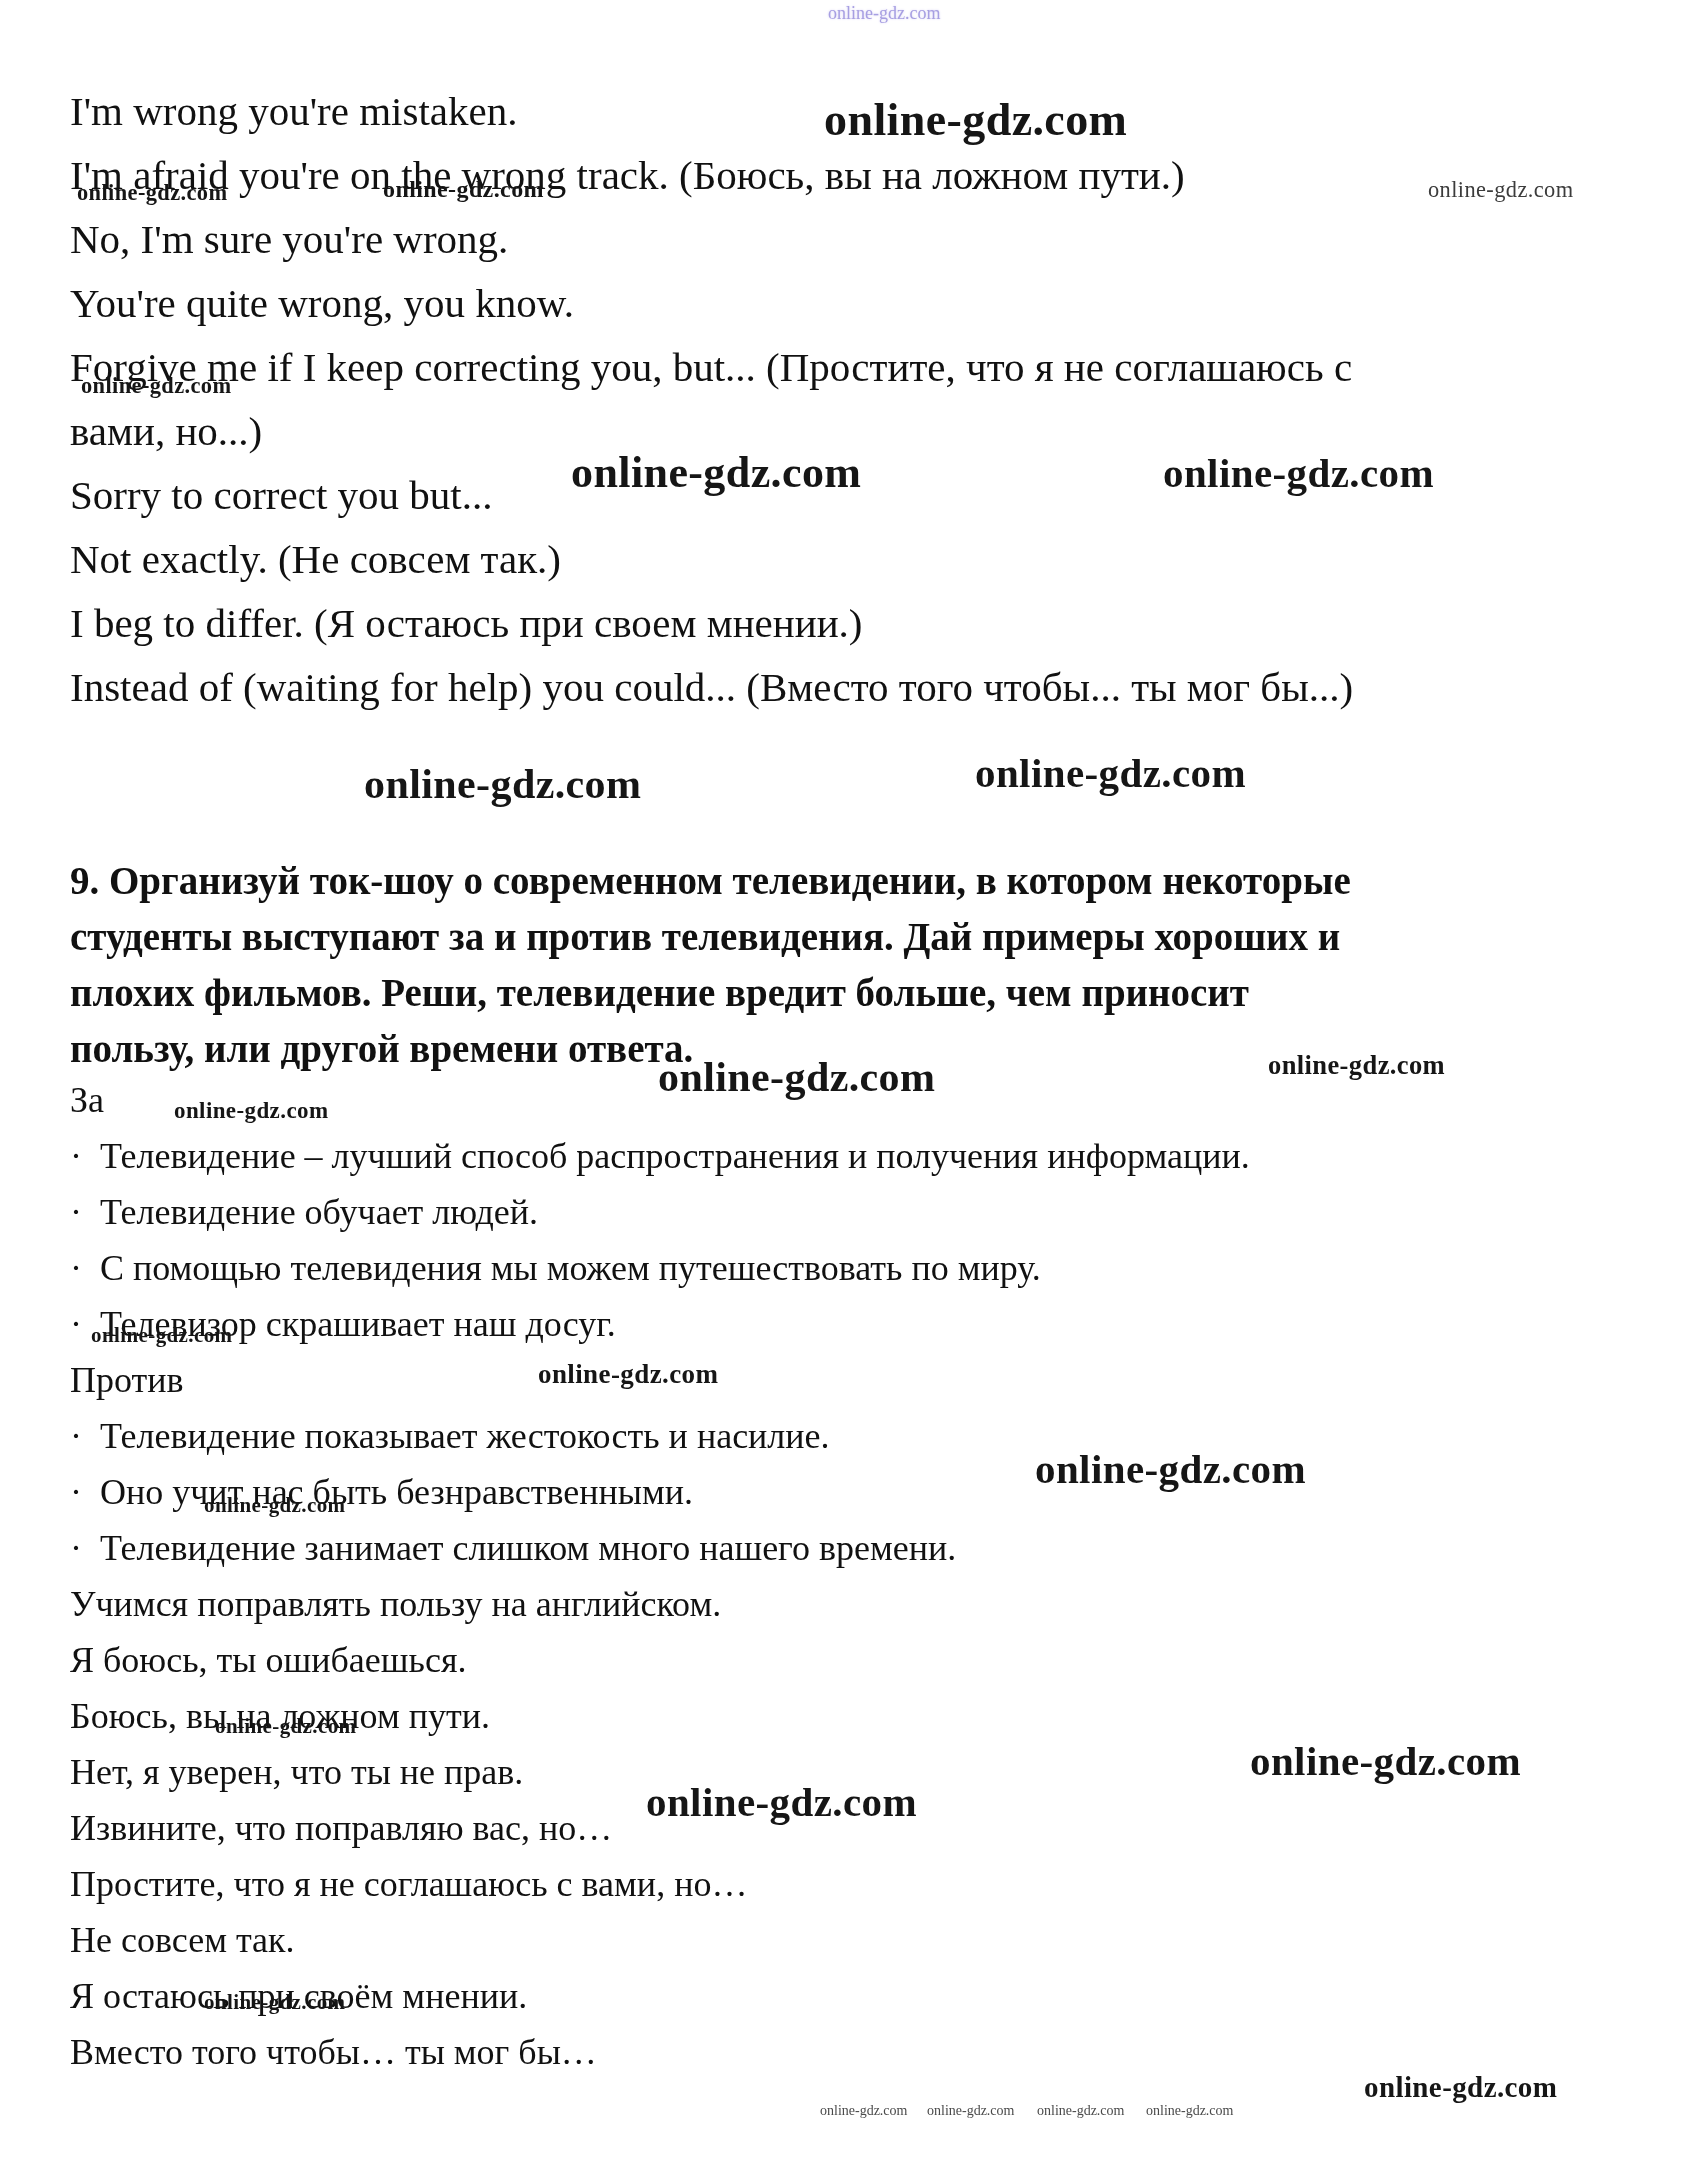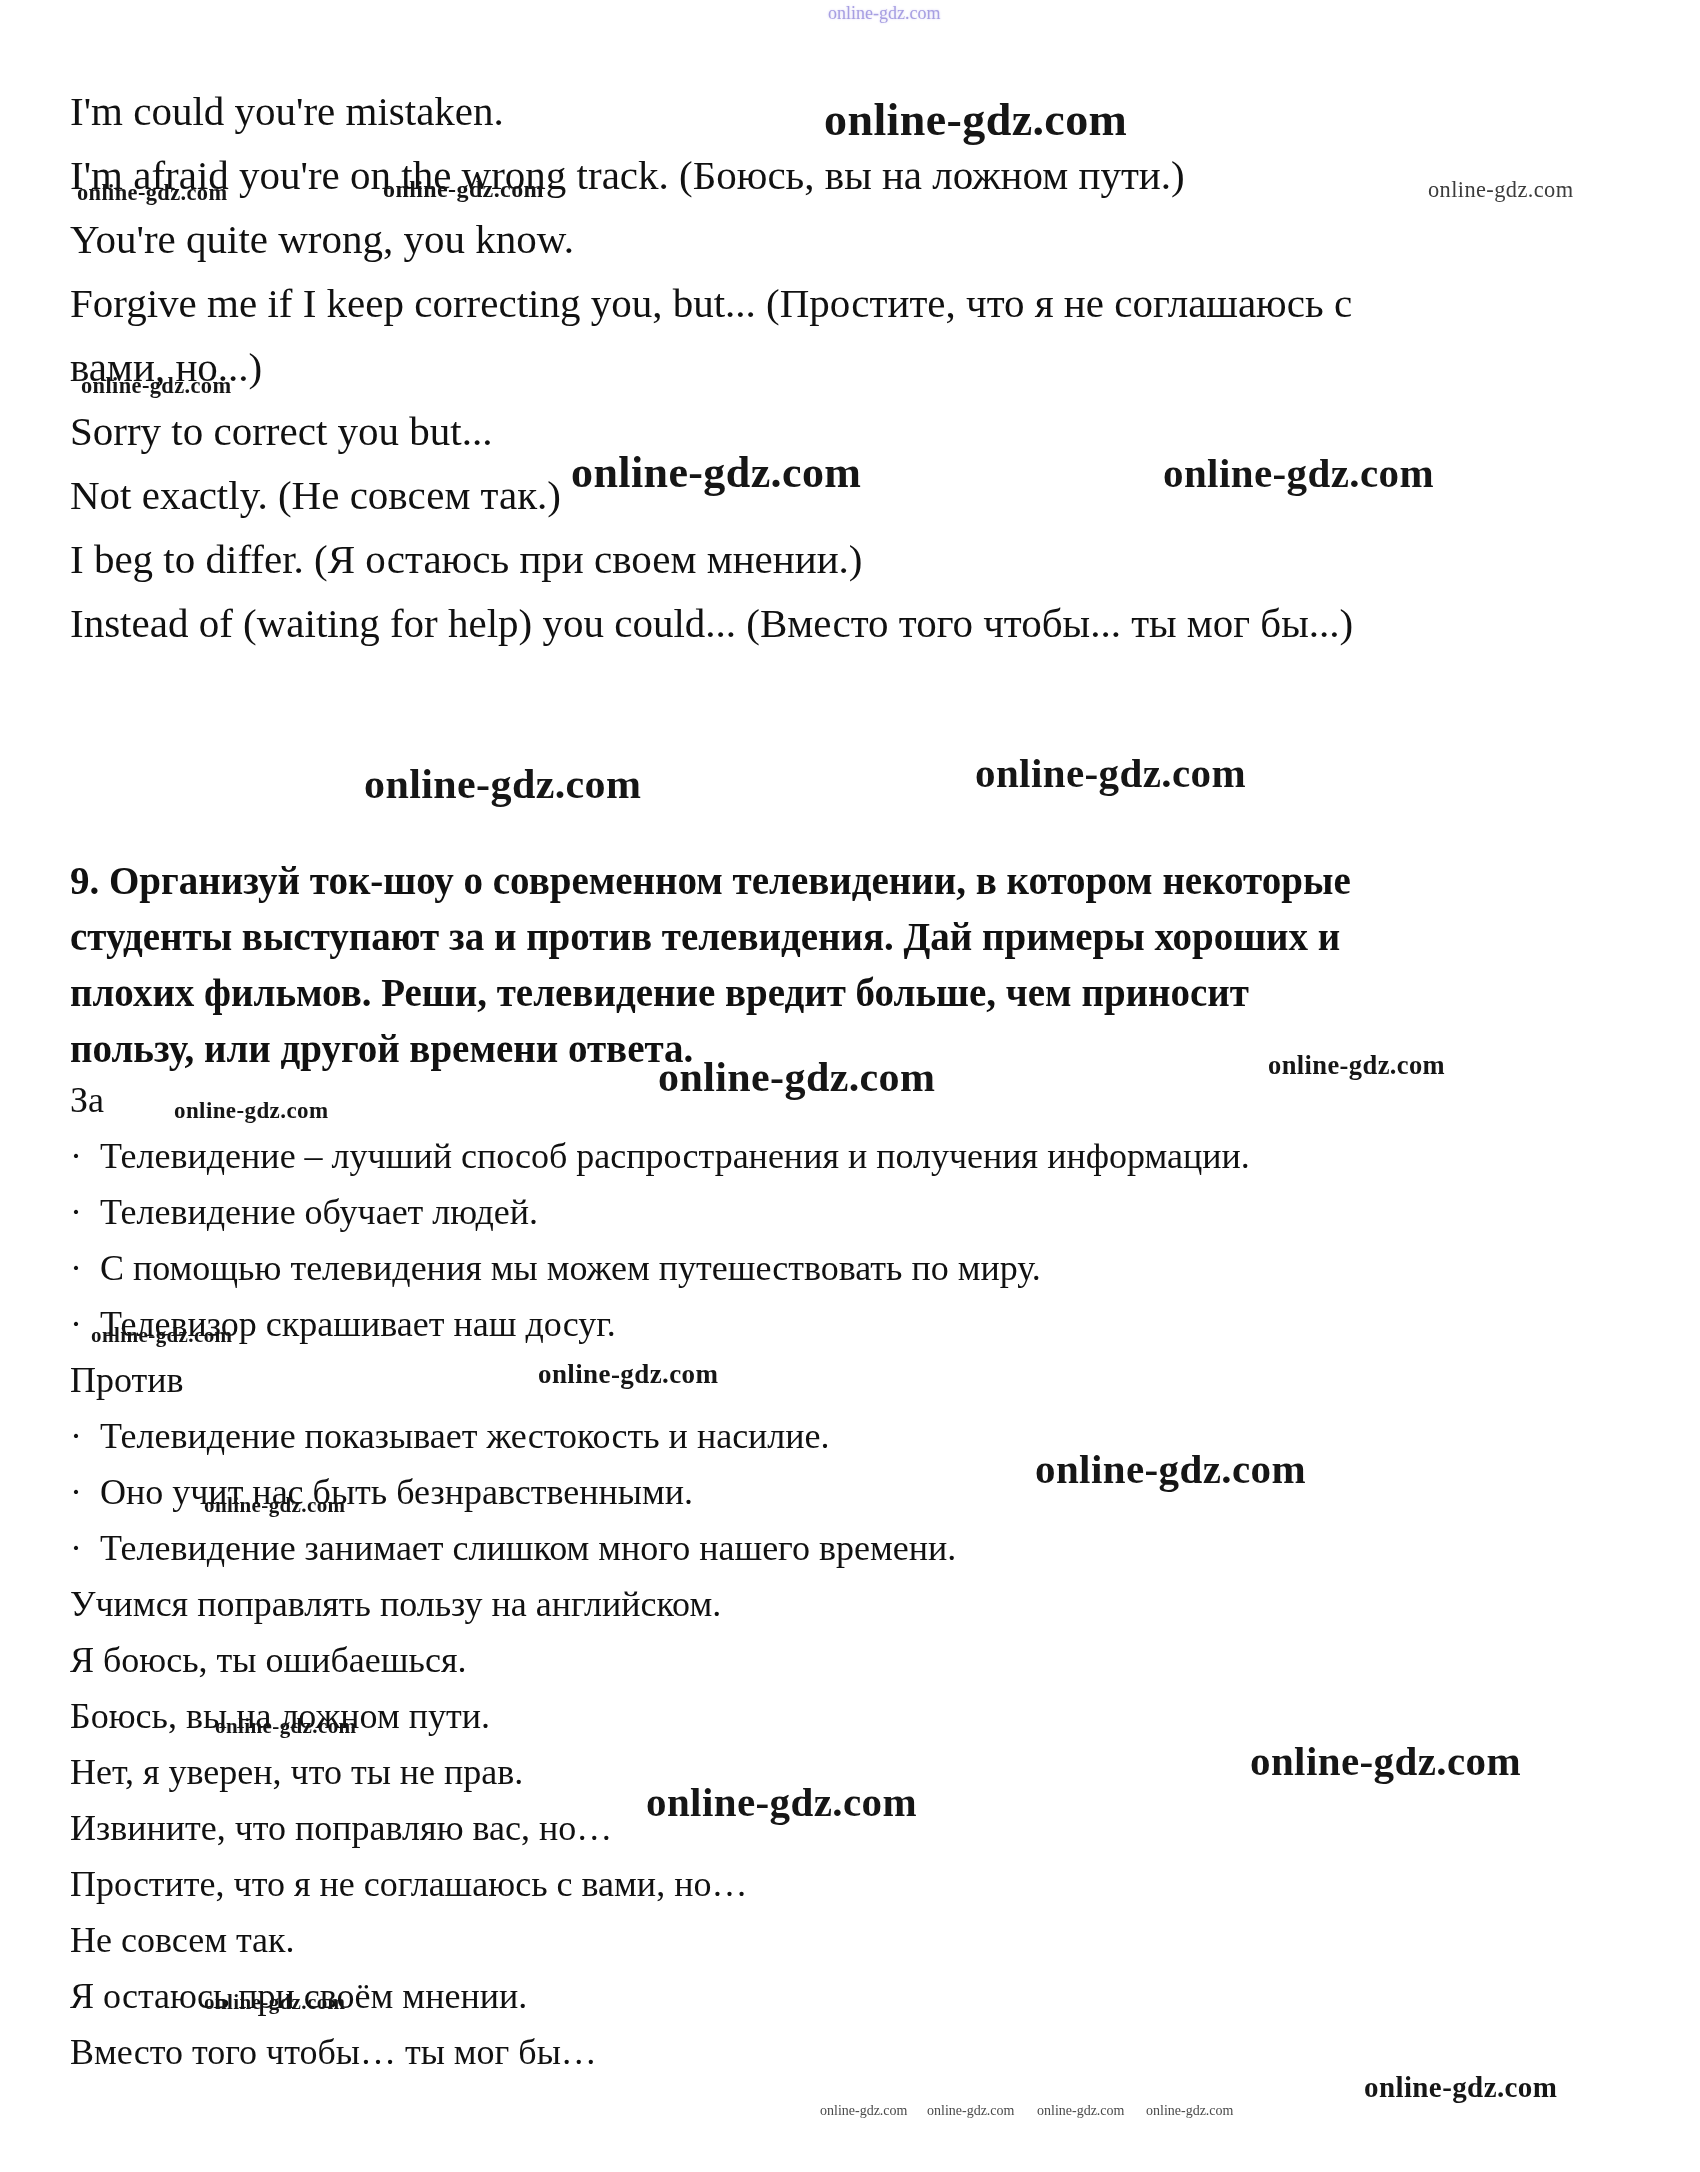--- a/index.html
+++ b/index.html
@@ -33,22 +33,23 @@
     text-shadow: 0 0 2.5px #d6d1f2;
     letter-spacing: 0;
   }
 </style>
 </head>
 <body>
 
 <div>
 
   <div id="sec1" class="sec">
-    <div class="line">I'm could you're mistaken.</div>
+    <div class="line">I'm wrong you're mistaken.</div>
     <div class="line">I'm afraid you're on the wrong track. (Боюсь, вы на ложном пути.)</div>
+    <div class="line">No, I'm sure you're wrong.</div>
     <div class="line">You're quite wrong, you know.</div>
     <div class="line">Forgive me if I keep correcting you, but... (Простите, что я не соглашаюсь с</div>
     <div class="line">вами, но...)</div>
     <div class="line">Sorry to correct you but...</div>
     <div class="line">Not exactly. (Не совсем так.)</div>
     <div class="line">I beg to differ. (Я остаюсь при своем мнении.)</div>
     <div class="line">Instead of (waiting for help) you could... (Вместо того чтобы... ты мог бы...)</div>
   </div>
 
   <div id="heading" class="sec">

